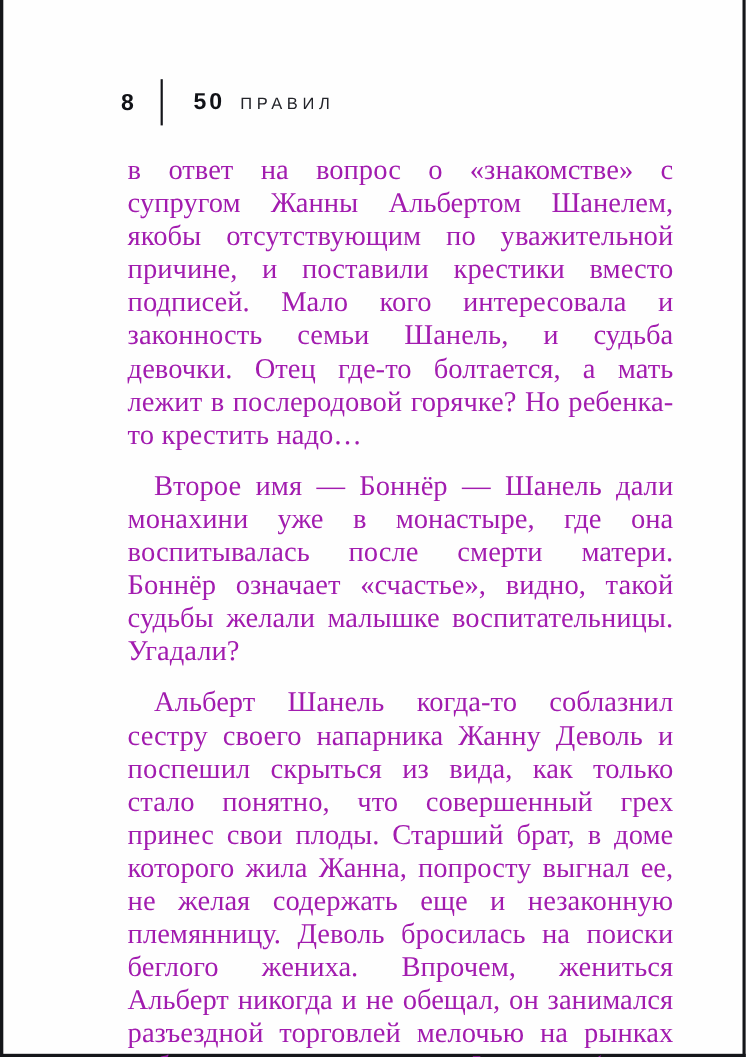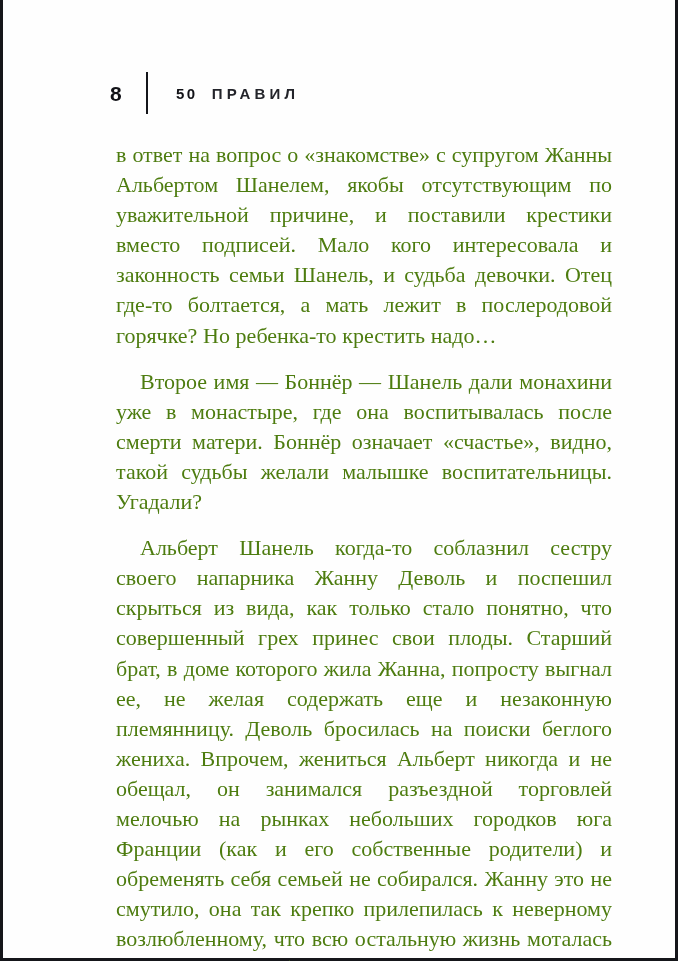--- a/index.html
+++ b/index.html
@@ -54,47 +54,47 @@
     margin-left: 6px;
     margin-right: 28px;
     flex: 0 0 auto;
   }
   .head-title {
     display: flex;
     align-items: baseline;
     white-space: nowrap;
   }
   .head-number {
-    font-size: 15px;
+    font-size: 21px;
     font-weight: 700;
     letter-spacing: 2.5px;
     color: #111217;
   }
   .head-word {
     font-size: 15px;
-    font-weight: 700;
+    font-weight: 400;
     letter-spacing: 4.2px;
     color: #23242a;
     margin-left: 14px;
   }
 
   
   .text-block {
     position: absolute;
     left: 113px;
     top: 140px;
     width: 496px;
   }
   .para {
     margin: 0;
     text-align: justify;
     text-justify: inter-word;
-    font-size: 22px;
+    font-size: 26px;
     line-height: 30.1px;
-    color: #4d7c0f;
+    color: #a21caf;
     text-indent: 24px;
     hyphens: manual;
     word-spacing: 0.2px;
   }
   .para.first {
     text-indent: 0;
   }
   .para + .para {
     margin-top: 16px;
   }

